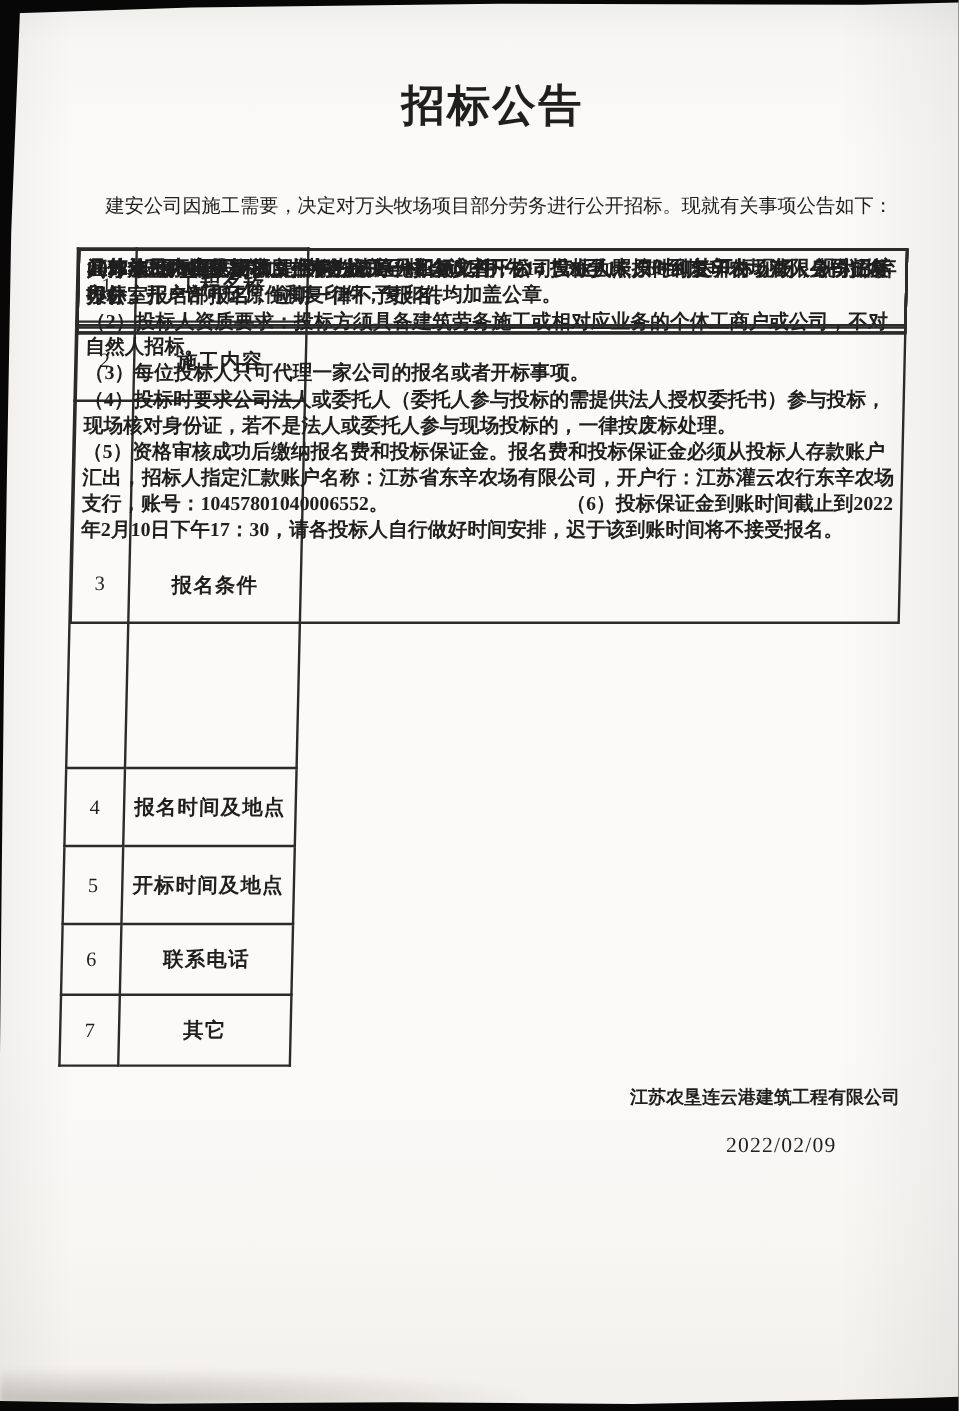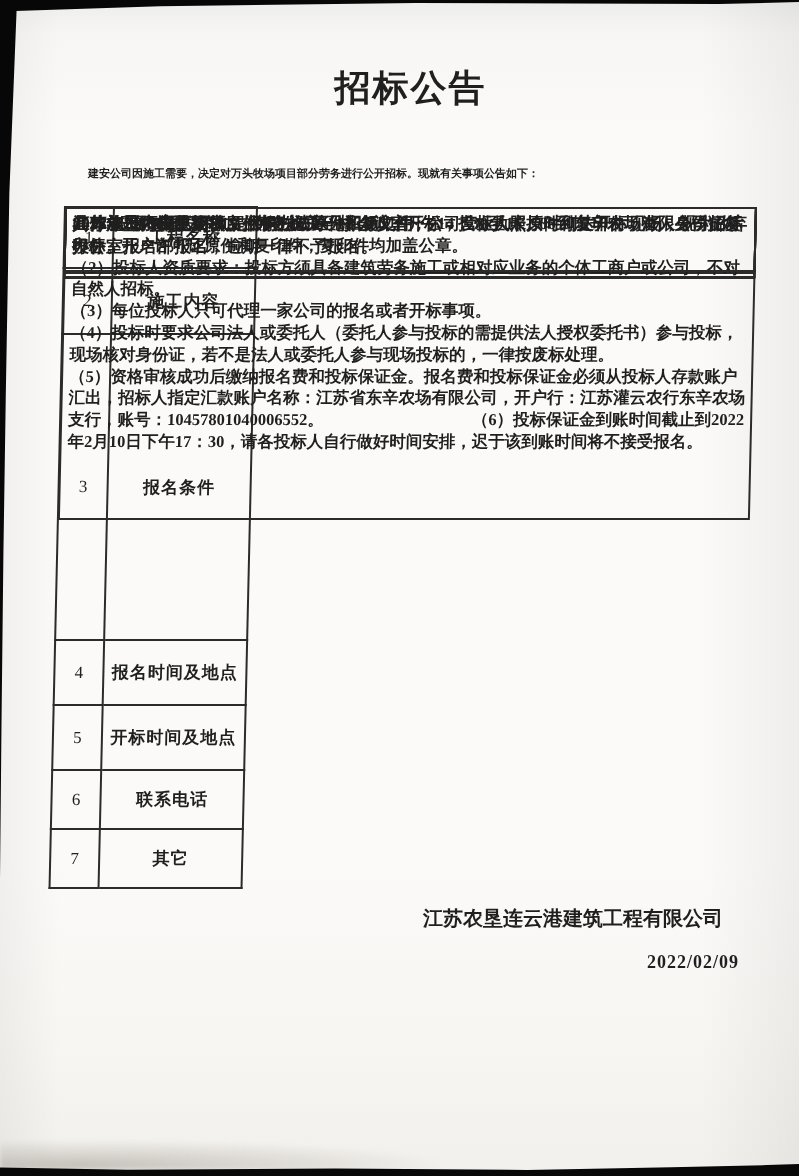--- a/index.html
+++ b/index.html
@@ -42,21 +42,21 @@
   .doc-title{
     margin:64px 0 0 22px;
     text-align:center;
     font-size:36px;font-weight:700;
     letter-spacing:2px;
     font-family:Liberation Sans, sans-serif;
   }
   .intro{
     margin:49px 30px 0 56px;
     font-family:"Liberation Sans","DejaVu Sans",sans-serif;
-    font-weight:700;font-size:11px;line-height:22px;
+    font-weight:400;font-size:16px;line-height:22px;
     text-indent:32px;white-space:nowrap;
   }
   table.tender{
     margin:22px 0 0 64px;
     width:694px;
     border-collapse:collapse;
     table-layout:fixed;
     transform:skewX(-1.3deg);
     transform-origin:top left;
   }
@@ -72,28 +72,28 @@
   tr:nth-child(1) td{height:57px;}
   tr:nth-child(2) td{height:62px;}
   tr:nth-child(3) td{height:302px;}
   tr:nth-child(4) td{height:61px;}
   tr:nth-child(5) td{height:61px;}
   tr:nth-child(6) td{height:55px;}
   tr:nth-child(7) td{height:55px;}
   .cond-item{margin:0;}
   .wrap-gap{display:inline-block;width:148px;}
   .footer-company{
-    margin:16px 76px 0 0;
+    margin:16px 49px 0 0;
     text-align:right;
-    font-size:20px;font-weight:700;
+    font-size:15px;font-weight:700;
   }
   .footer-date{
-    margin:20px 60px 0 0;
+    margin:20px 102px 0 0;
     text-align:right;
-    font-size:18px;font-weight:700;
+    font-size:18px;font-weight:400;
     letter-spacing:1px;
   }
 </style>
 </head>
 <body style="--ink: #1f1f1f; --border: #2b2b2b;">
 
 <div class="paper"></div>
 <div class="smudge-bottom-left"></div>
 <div class="edge-top"></div>
 <div class="edge-left"></div>

